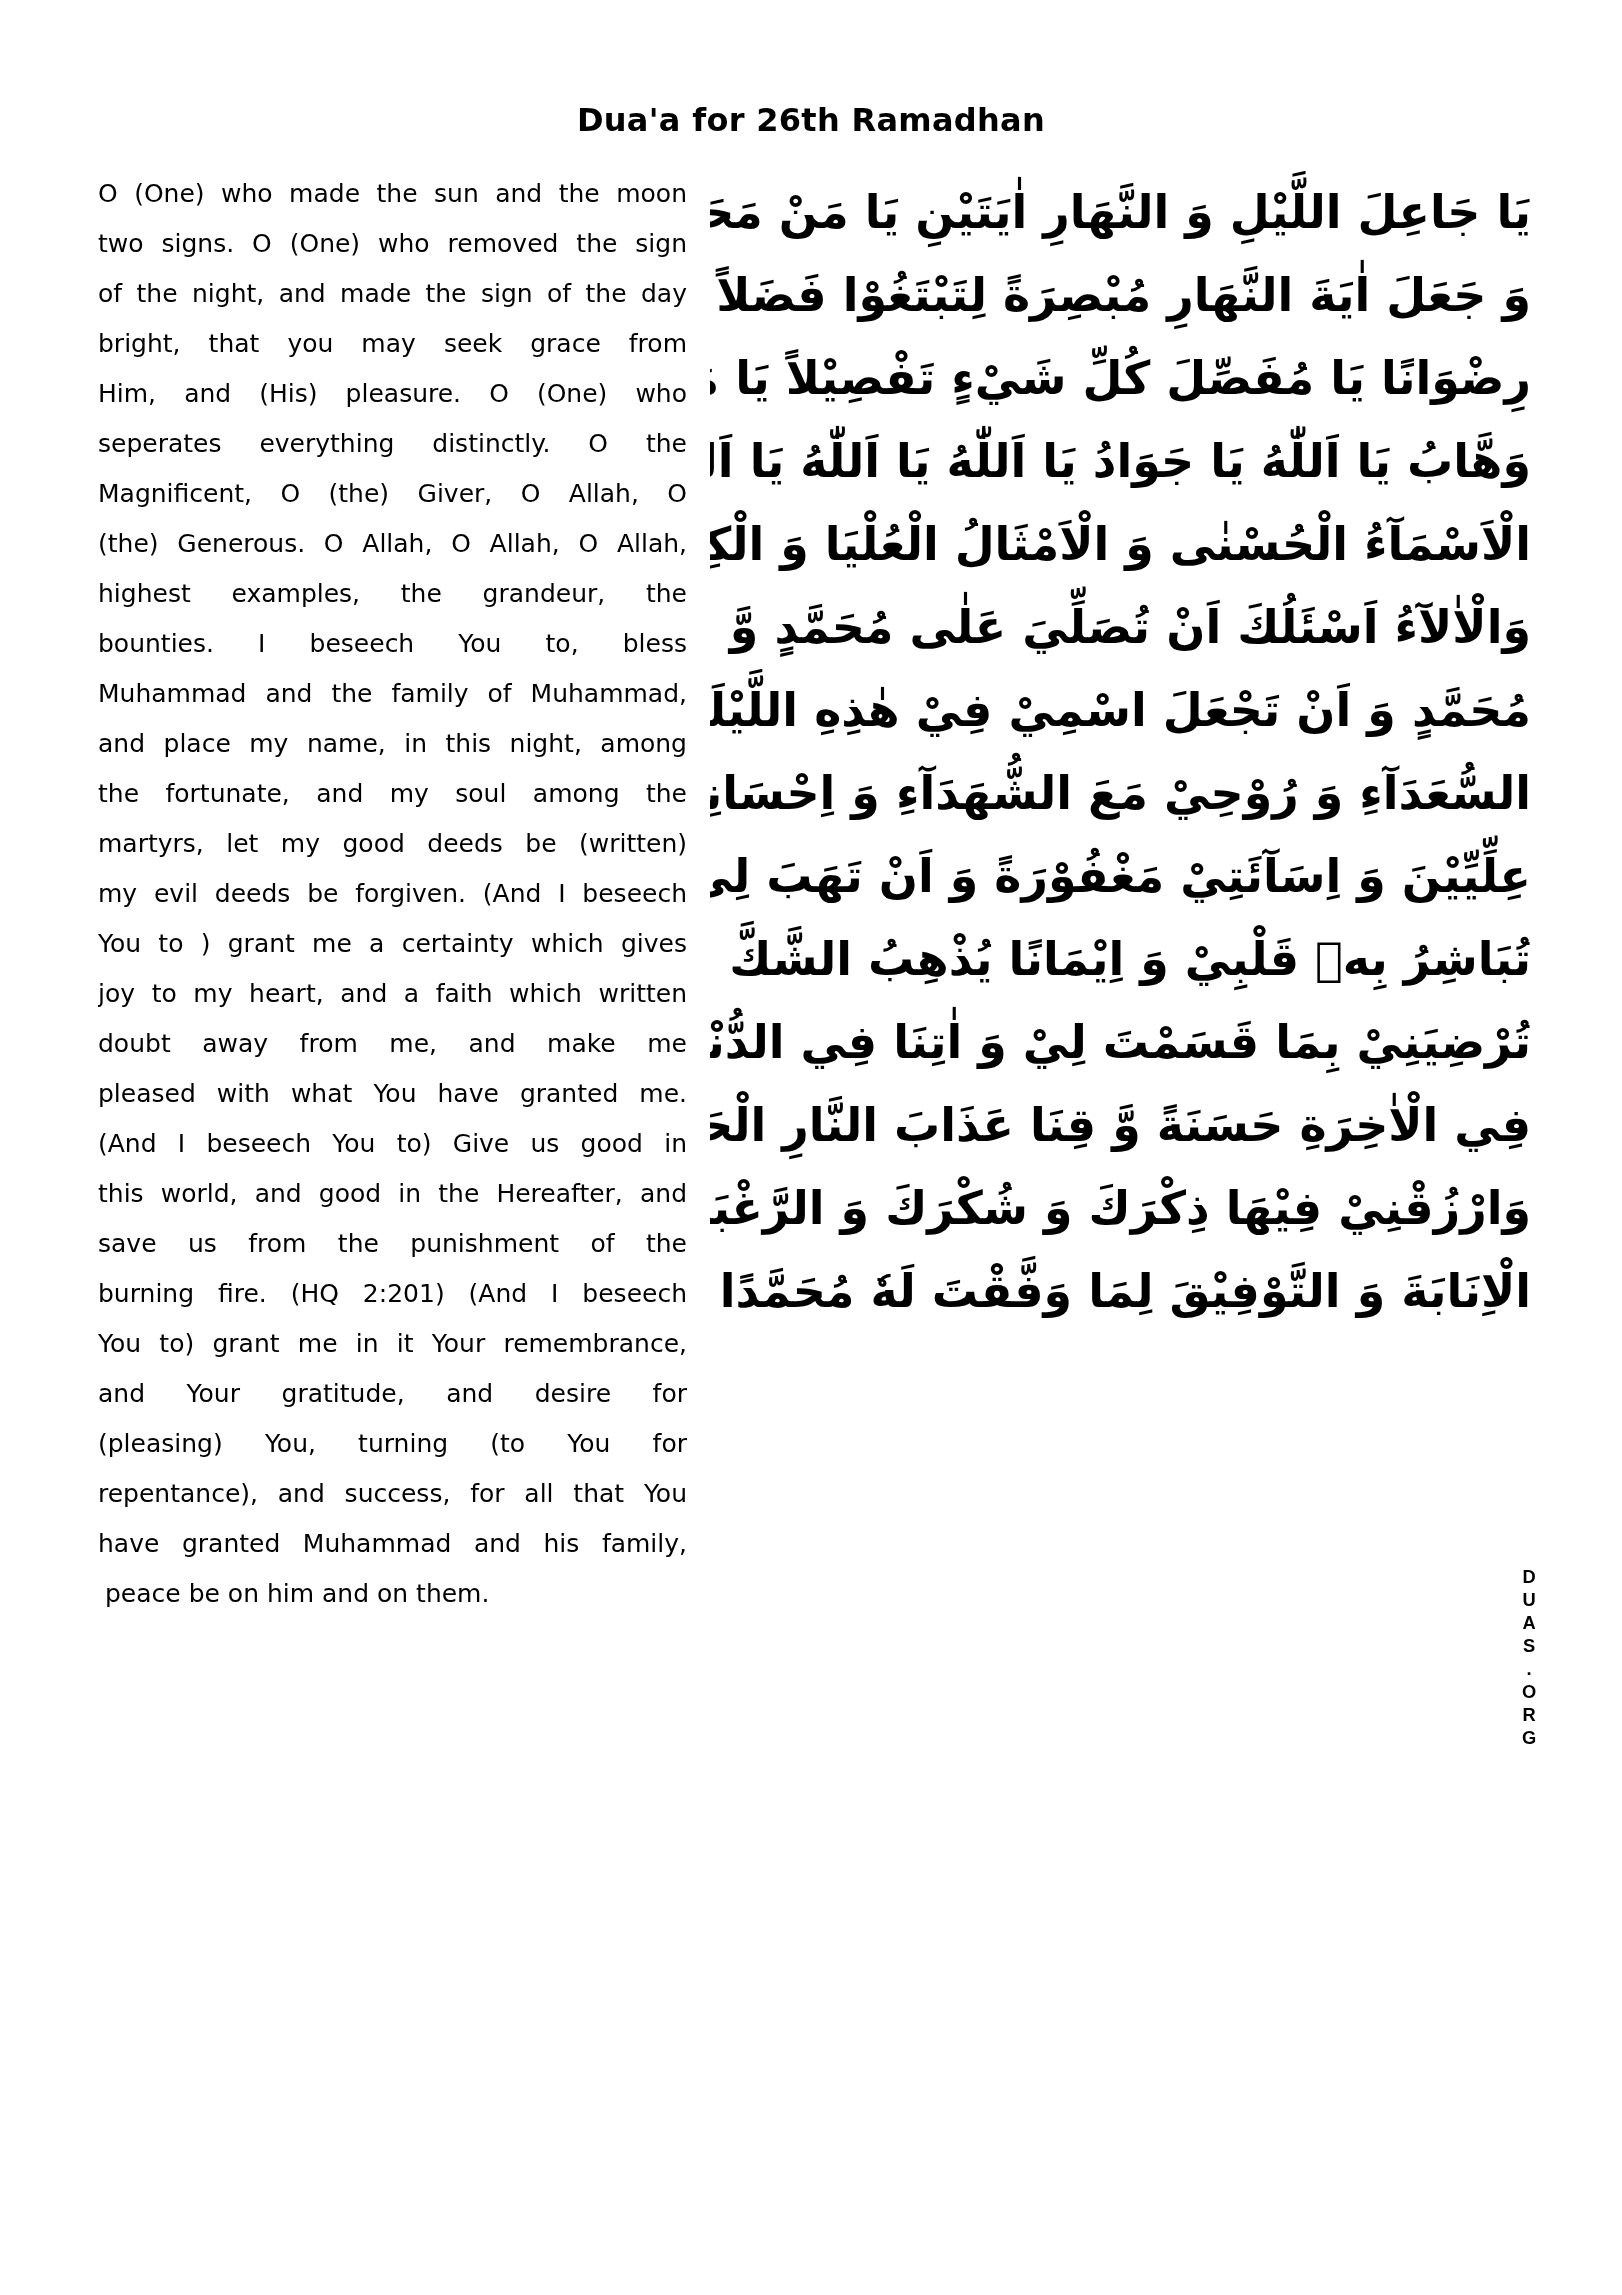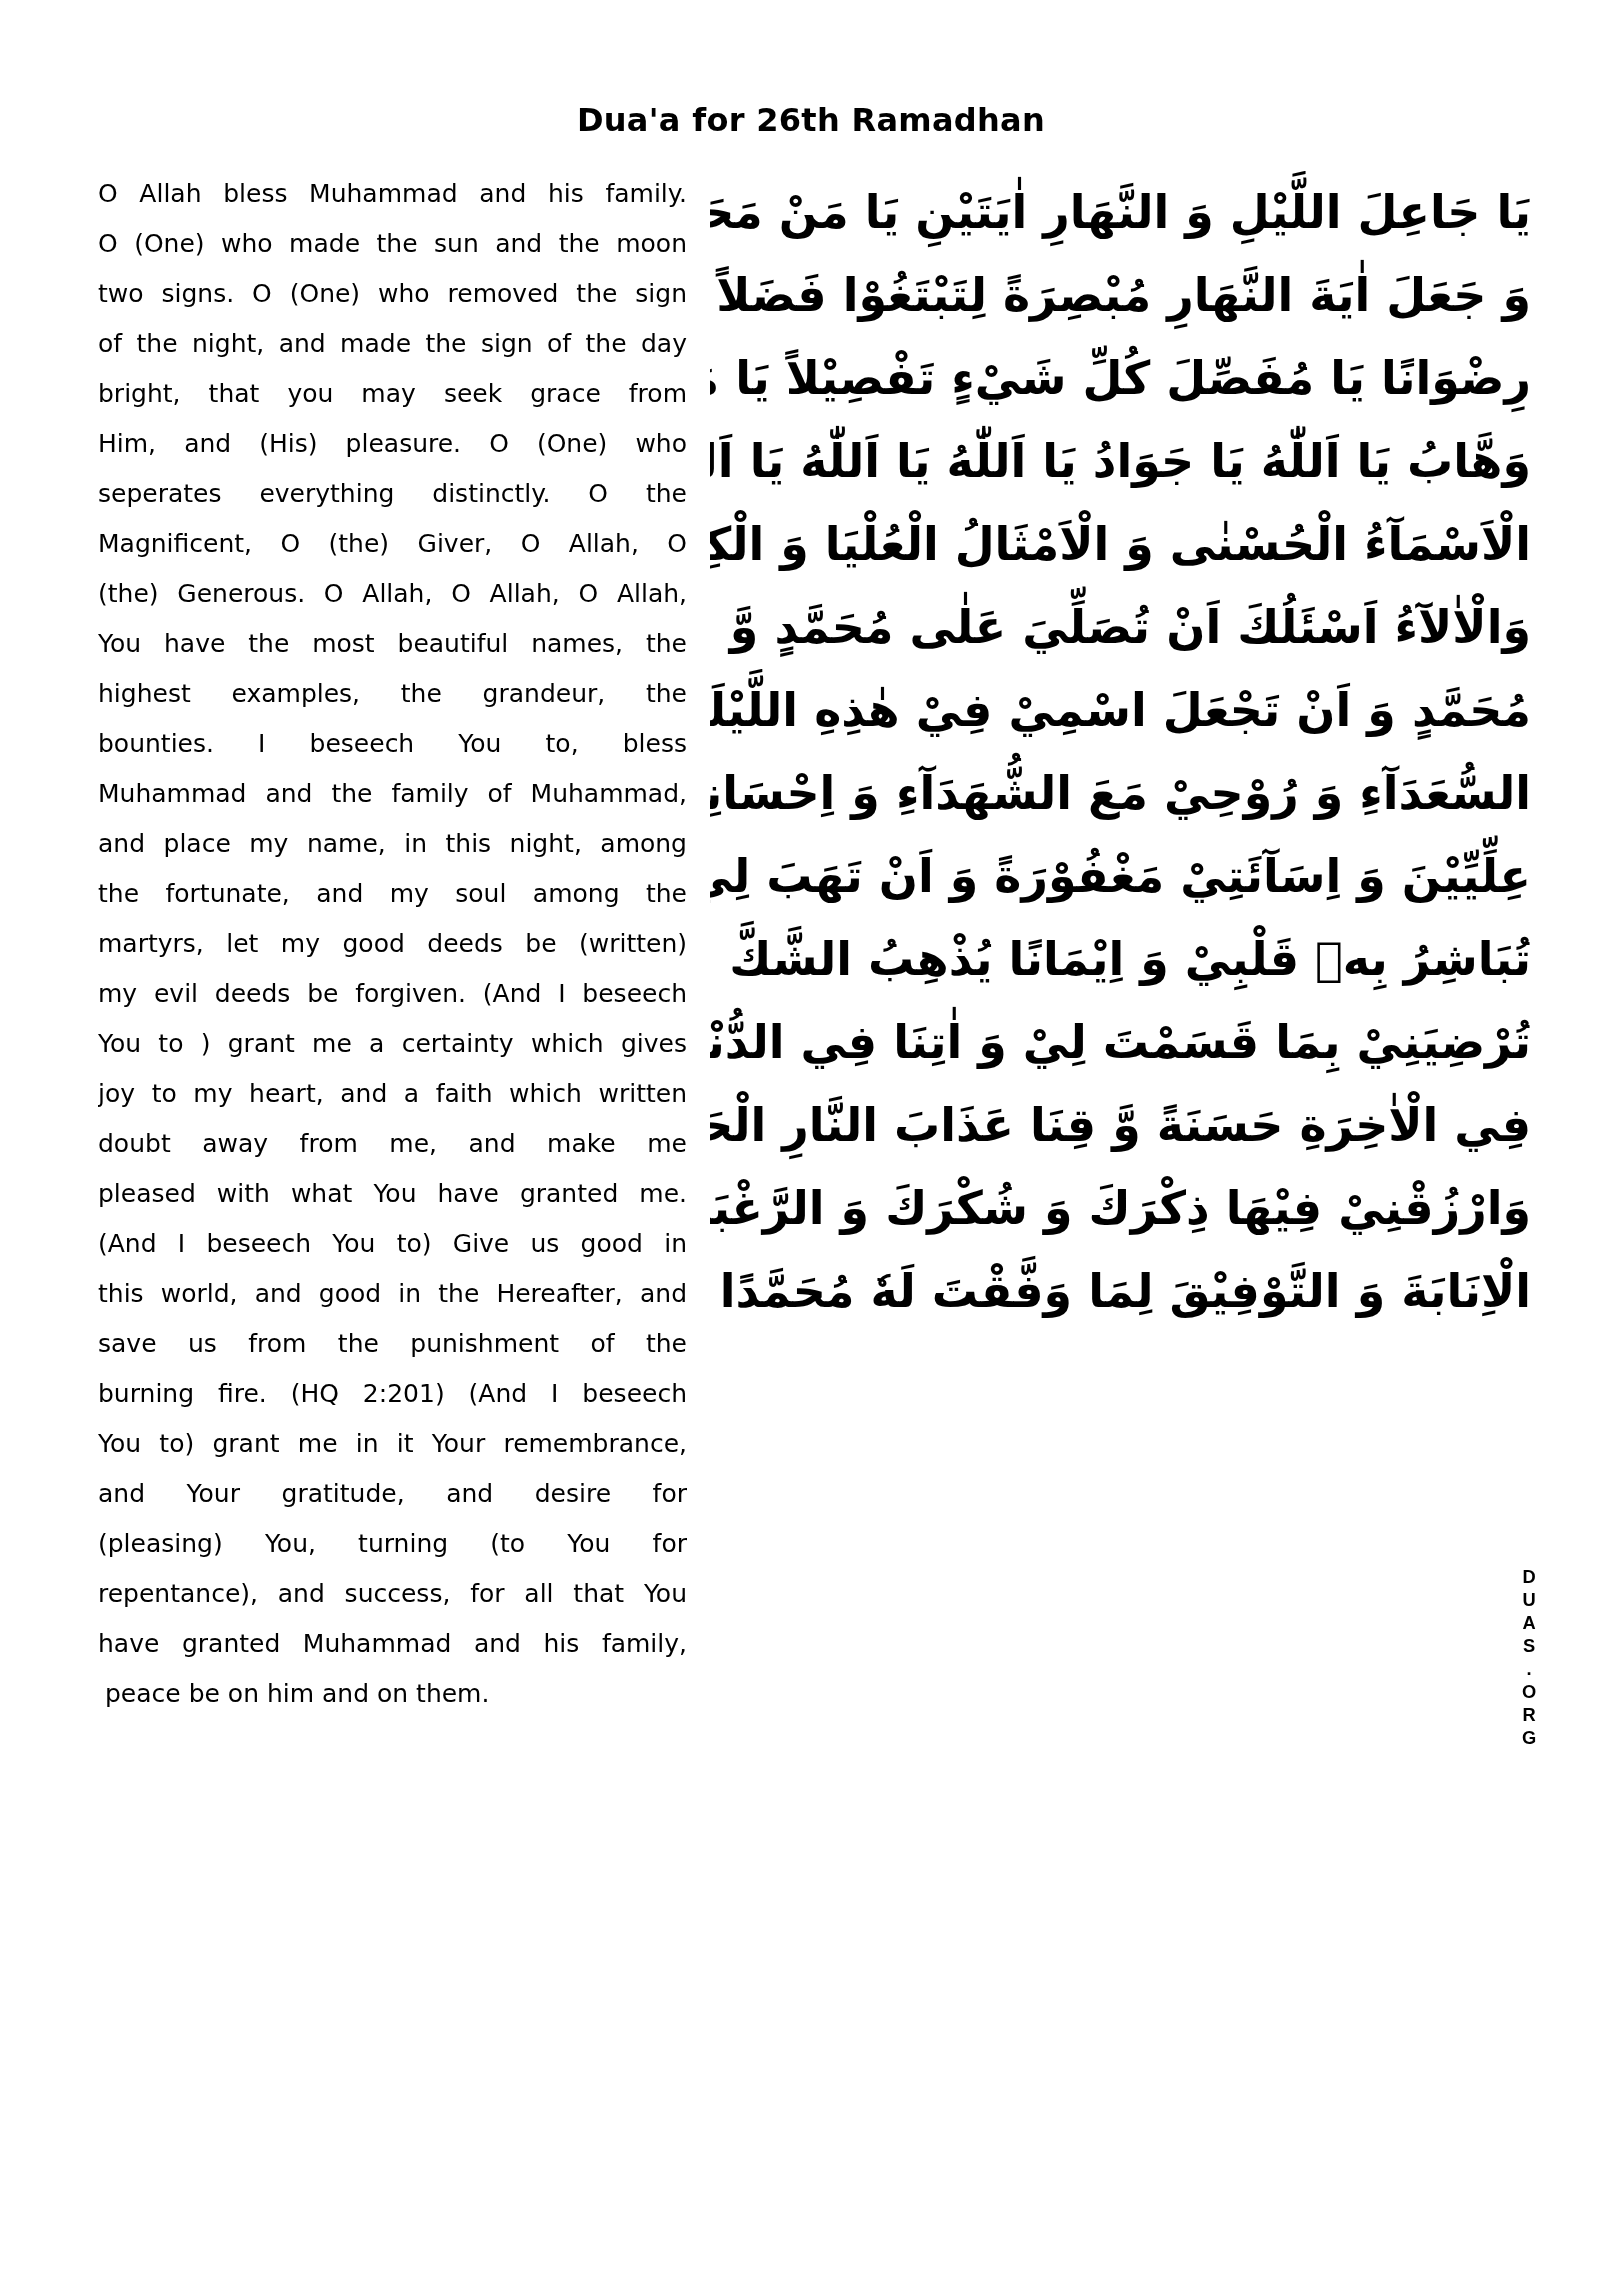--- a/index.html
+++ b/index.html
@@ -82,30 +82,28 @@
     .watermark span {
       display: block;
     }
   </style>
 </head>
 <body>
 
 <div class="page-title">Dua'a for 26th Ramadhan</div>
 
 <div class="english-column">
-  <div class="english-line">O Allah bless Muhammad and his family.</div>
   <div class="english-line">O (One) who made the sun and the moon</div>
   <div class="english-line">two signs. O (One) who removed the sign</div>
   <div class="english-line">of the night, and made the sign of the day</div>
   <div class="english-line">bright, that you may seek grace from</div>
   <div class="english-line">Him, and (His) pleasure. O (One) who</div>
   <div class="english-line">seperates everything distinctly. O the</div>
   <div class="english-line">Magnificent, O (the) Giver, O Allah, O</div>
   <div class="english-line">(the) Generous. O Allah, O Allah, O Allah,</div>
-  <div class="english-line">You have the most beautiful names, the</div>
   <div class="english-line">highest examples, the grandeur, the</div>
   <div class="english-line">bounties. I beseech You to, bless</div>
   <div class="english-line">Muhammad and the family of Muhammad,</div>
   <div class="english-line">and place my name, in this night, among</div>
   <div class="english-line">the fortunate, and my soul among the</div>
   <div class="english-line">martyrs, let my good deeds be (written)</div>
   <div class="english-line">my evil deeds be forgiven. (And I beseech</div>
   <div class="english-line">You to ) grant me a certainty which gives</div>
   <div class="english-line">joy to my heart, and a faith which written</div>
   <div class="english-line">doubt away from me, and make me</div>

